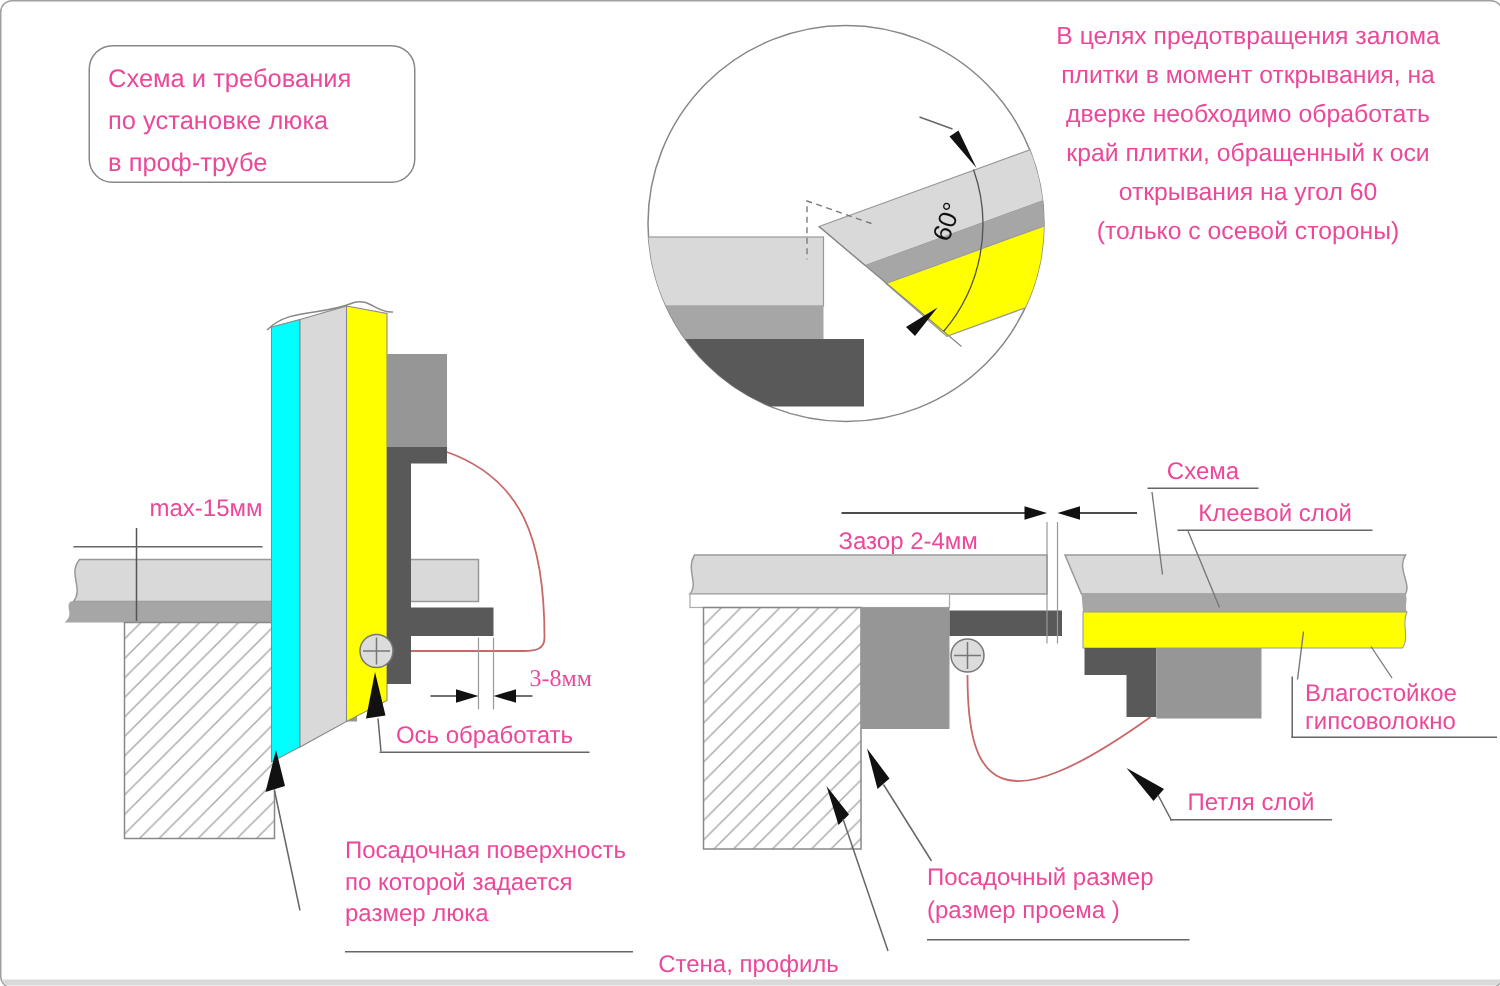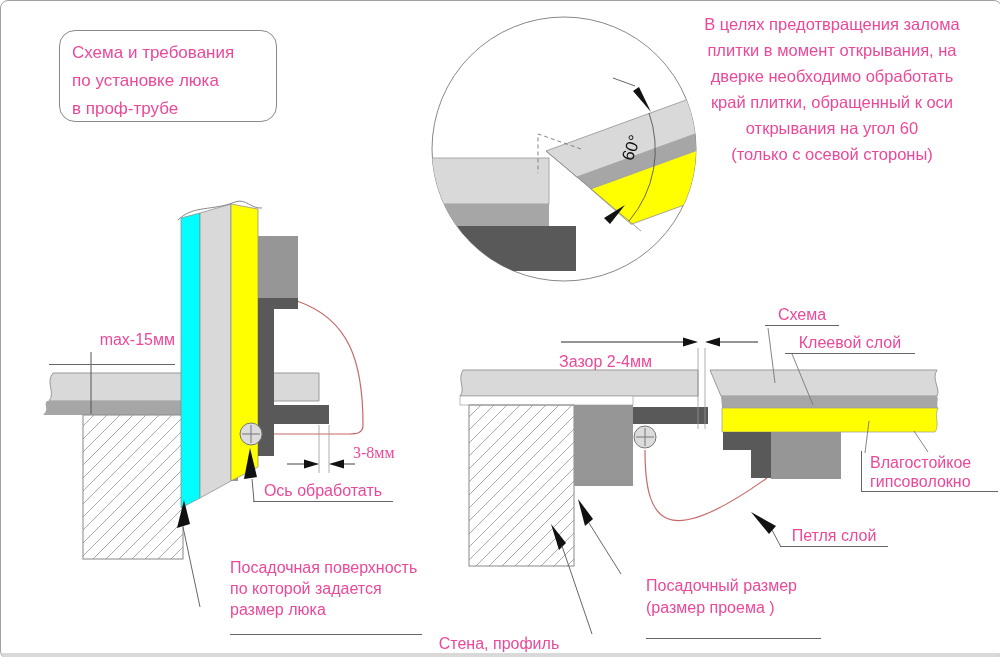--- a/index.html
+++ b/index.html
@@ -20,21 +20,21 @@
   #contact-label{left:452px;top:62px;width:196px;text-align:center;line-height:24px;}
   #max-label{left:48px;top:328px;width:126px;text-align:right;padding-bottom:14px;}
   #gap38-label{left:352px;top:441px;width:60px;font-family:Liberation Serif, serif;}
   #axis-label{left:252px;top:479px;width:140px;}
   #seat-label{left:197px;top:556px;width:192px;padding-bottom:14px;margin-left:32px;}
   #zazor-label{left:558px;top:318px;width:112px;margin-top:32px;}
   #plitka-label{left:764px;top:303px;width:74px;}
   #kleevoy-label{left:784px;top:331px;width:130px;text-align:center;}
   #gypsum-label{left:860px;top:450px;width:128px;border-left:1px solid #666;padding:2px 0 0 8px;line-height:19px;}
   #petlya-label{left:779px;top:524px;width:108px;}
-  #posad-label{left:617px;top:574px;width:175px;line-height:22px;padding-bottom:19px;margin-left:28px;}
+  #posad-label{left:617px;top:574px;width:175px;line-height:22px;padding-bottom:7px;}
   #stena-label{left:404px;top:632px;width:188px;padding-bottom:4px;}
   #bottom-strip{position:absolute;left:0;right:0;bottom:1px;height:4px;background:#d9d9d9;}
   svg{position:absolute;left:0;top:0;}
   svg text{font-family:"Liberation Sans",sans-serif;}
 </style>
 </head>
 <body>
 
 <div id="page">
 

